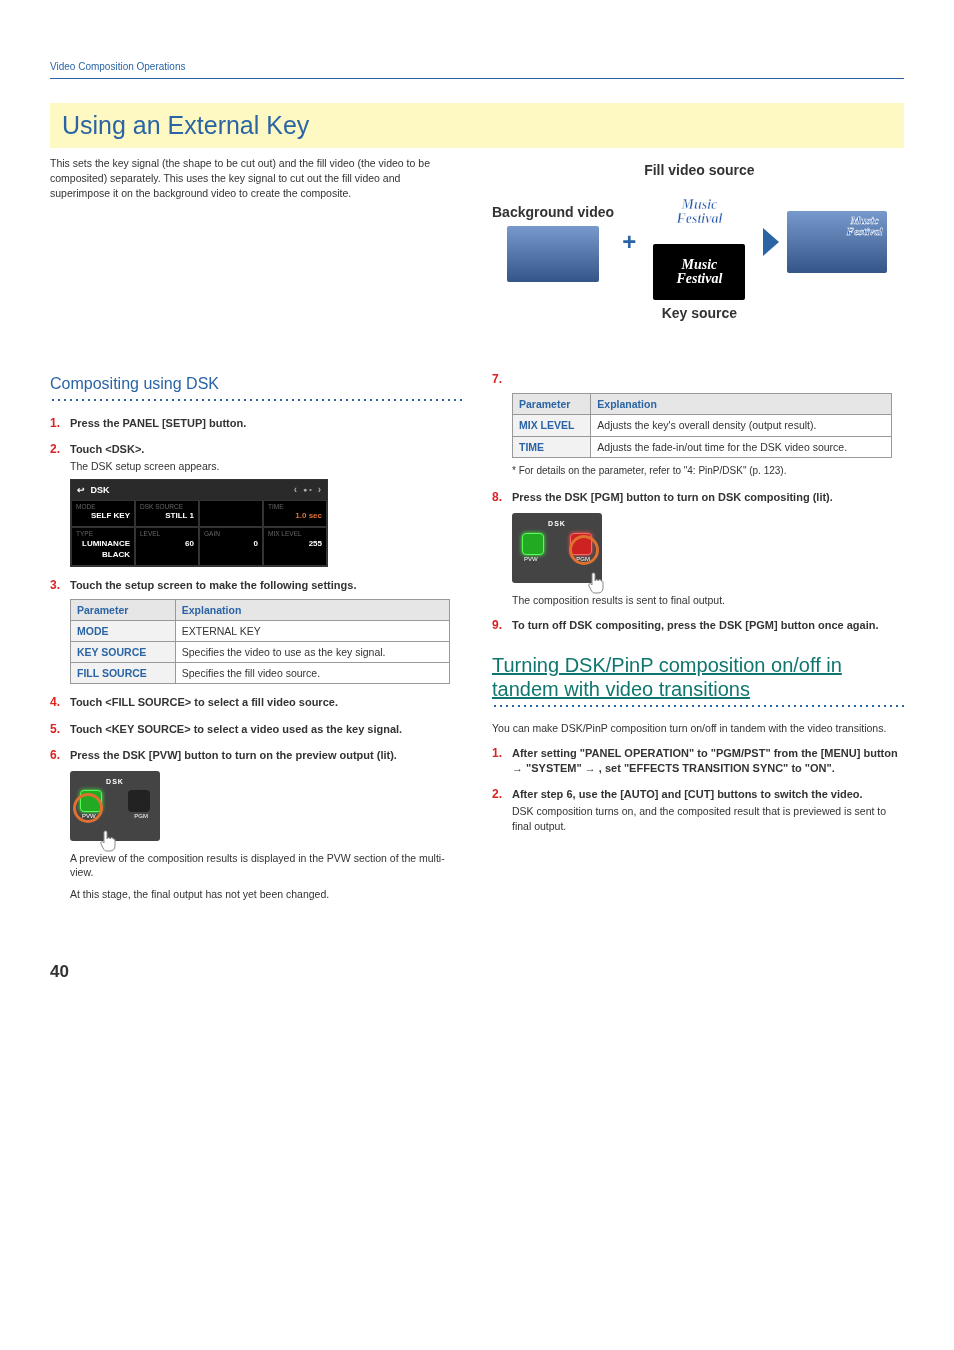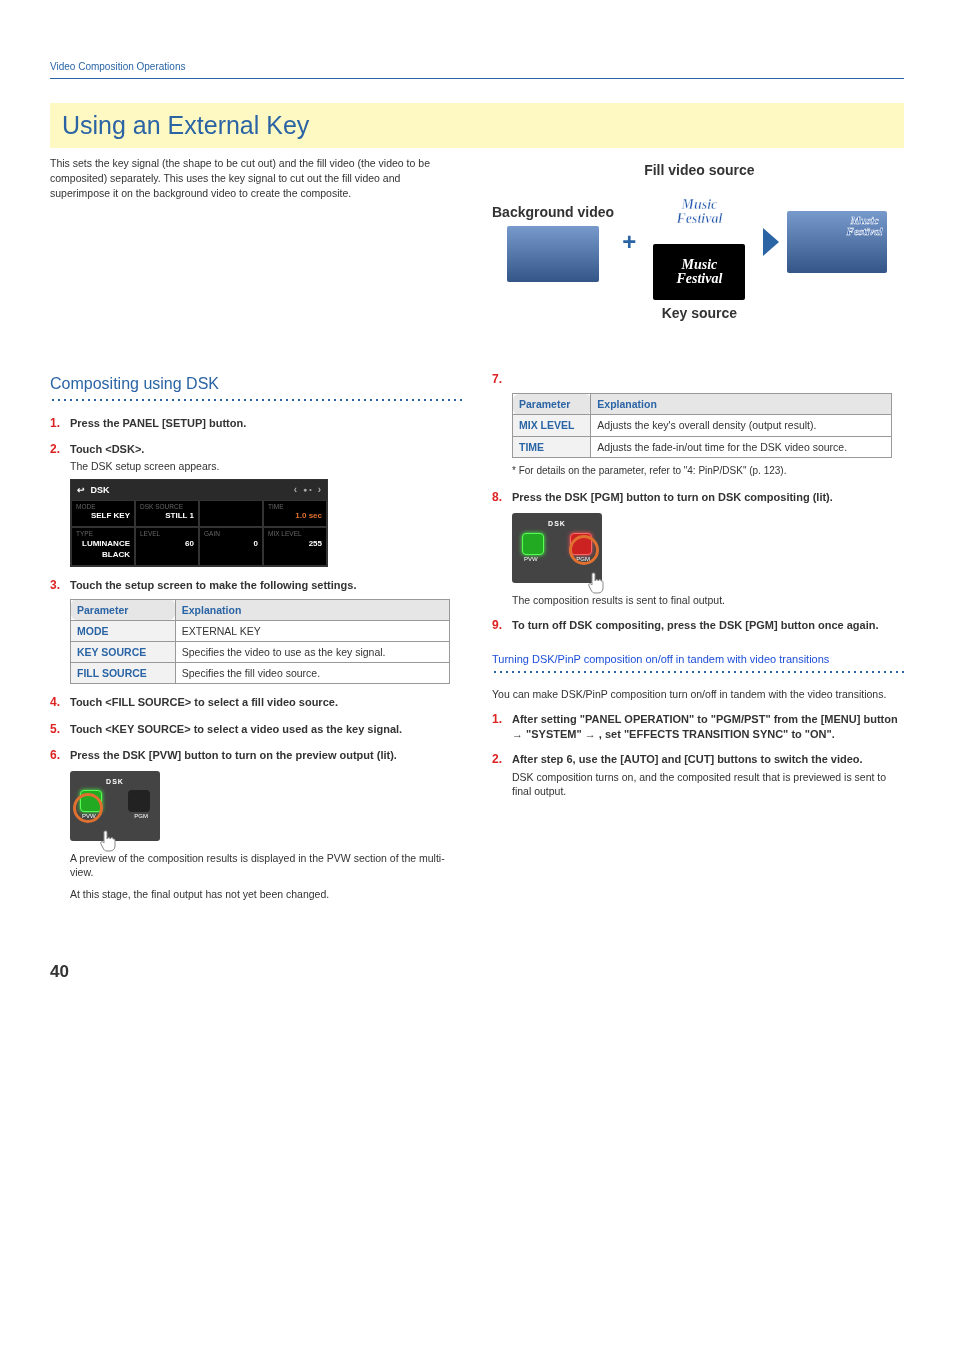--- a/index.html
+++ b/index.html
@@ -4,28 +4,28 @@
 <style>
   * { margin: 0; padding: 0; box-sizing: border-box; }
   body { font-family: "Myriad Pro", "Segoe UI", Arial, sans-serif; font-size: 11px; color: #333; background: #fff; width: 954px; margin: 0 auto; padding: 60px 50px 30px 50px; line-height: 1.35; }
   .breadcrumb { color: #2a64a5; font-size: 10px; font-weight: 400; border-bottom: 1px solid #2a64a5; padding-bottom: 4px; margin-bottom: 24px; }
   .main-heading { background: #fef9c3; color: #2a64a5; font-size: 25px; font-weight: 400; padding: 6px 12px; margin-bottom: 8px; }
   .cols { display: flex; gap: 30px; }
   .col { flex: 1; min-width: 0; }
   .intro { font-size: 10.5px; line-height: 1.4; margin-bottom: 18px; max-width: 380px; }
   .subheading { color: #2a64a5; font-size: 16px; font-weight: 400; margin: 40px 0 4px 0; }
   .dotline { height: 2px; background-image: radial-gradient(circle, #2a64a5 1px, transparent 1px); background-size: 6px 2px; background-repeat: repeat-x; margin-bottom: 14px; }
-  .subheading2 { color: #1d4ed8; font-size: 11px; font-weight: 400; margin: 20px 0 4px 0; line-height: 1.2; }
+  .subheading2 { color: #0f766e; font-size: 20px; font-weight: 400; margin: 20px 0 4px 0; line-height: 1.2; text-decoration: underline; }
   .step { display: flex; align-items: baseline; margin: 10px 0 2px 0; }
   .step-num { color: #d22; font-weight: 700; font-size: 12px; min-width: 20px; }
   .step-txt { font-weight: 700; font-size: 11px; flex: 1; }
   .step-sub { margin-left: 20px; font-size: 10.5px; margin-top: 2px; }
   table.param { border-collapse: collapse; margin: 6px 0 6px 20px; width: 380px; font-size: 10.5px; }
   table.param th { background: #e6e6e6; border: 1px solid #999; padding: 3px 6px; text-align: left; font-weight: 700; }
-  table.param th:first-child { color: #2a64a5; border-radius: 6px; }
+  table.param th:first-child { color: #2a64a5; }
   table.param th:nth-child(2) { color: #2a64a5; }
   table.param td { border: 1px solid #999; padding: 3px 6px; vertical-align: top; }
   table.param td:first-child { background: #f2f2f2; font-weight: 700; color: #2a64a5; white-space: nowrap; }
   .footnote { margin-left: 20px; font-size: 10px; margin-top: 4px; }
   .page-num { font-size: 17px; font-weight: 700; color: #333; margin-top: 60px; }
   
   .dsk-screen { margin: 6px 0 10px 20px; width: 258px; background: #000; color: #ccc; font-size: 8px; border: 1px solid #333; }
   .dsk-hdr { background: #2a2a2a; display: flex; align-items: center; padding: 3px 6px; gap: 6px; color: #fff; font-weight: 700; font-size: 9px; }
   .dsk-hdr .spacer { flex: 1; }
   .dsk-arrow { color: #aaa; font-size: 10px; }

